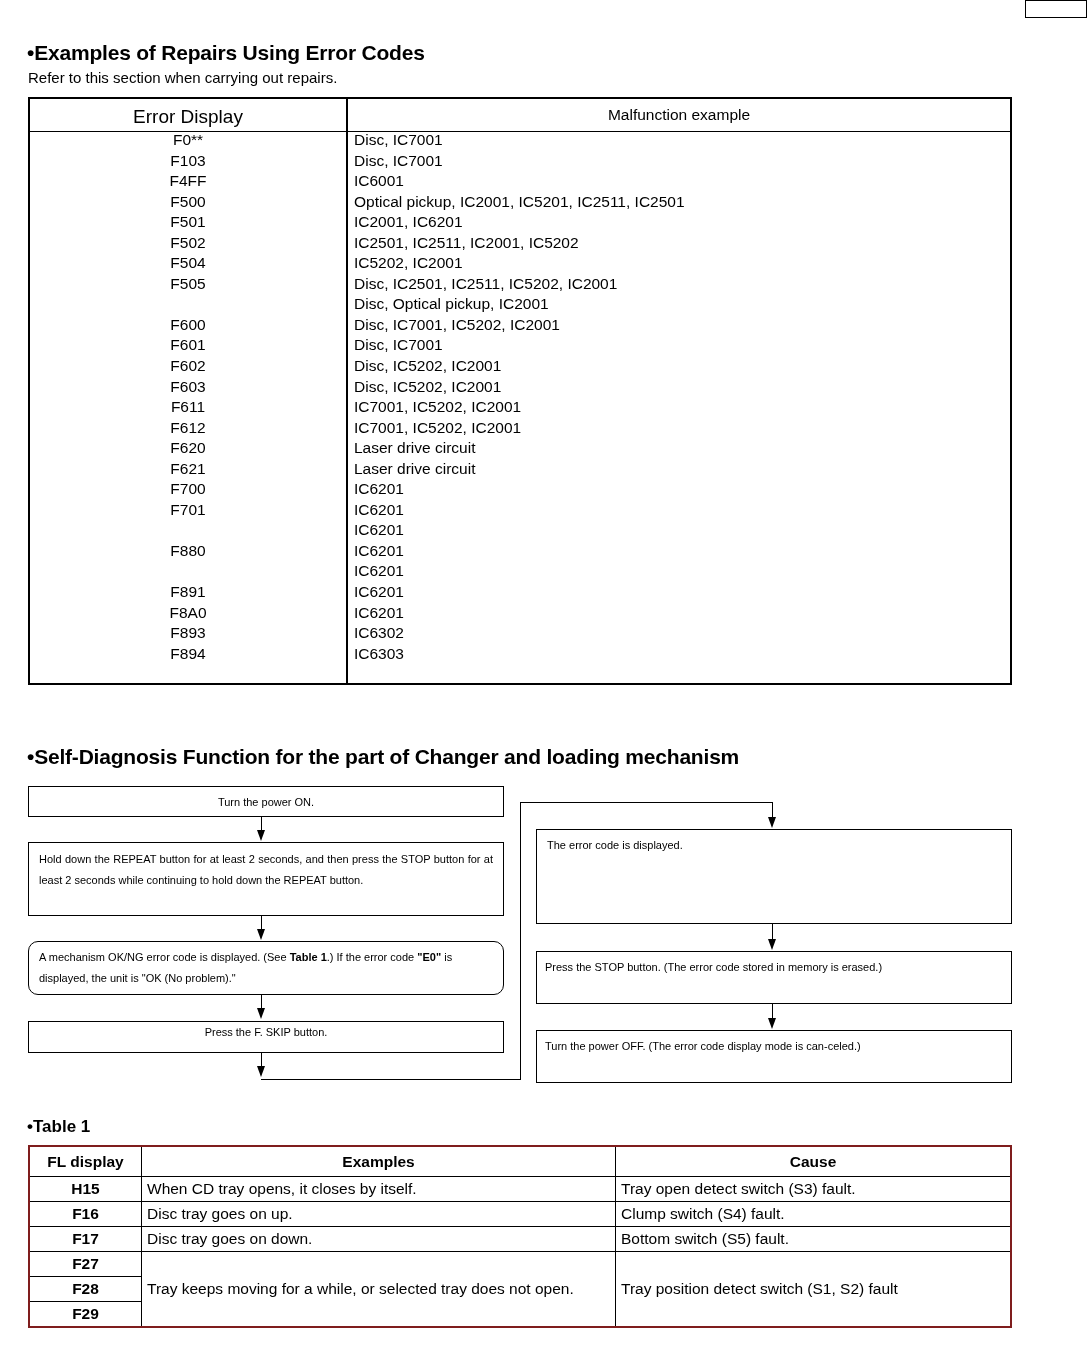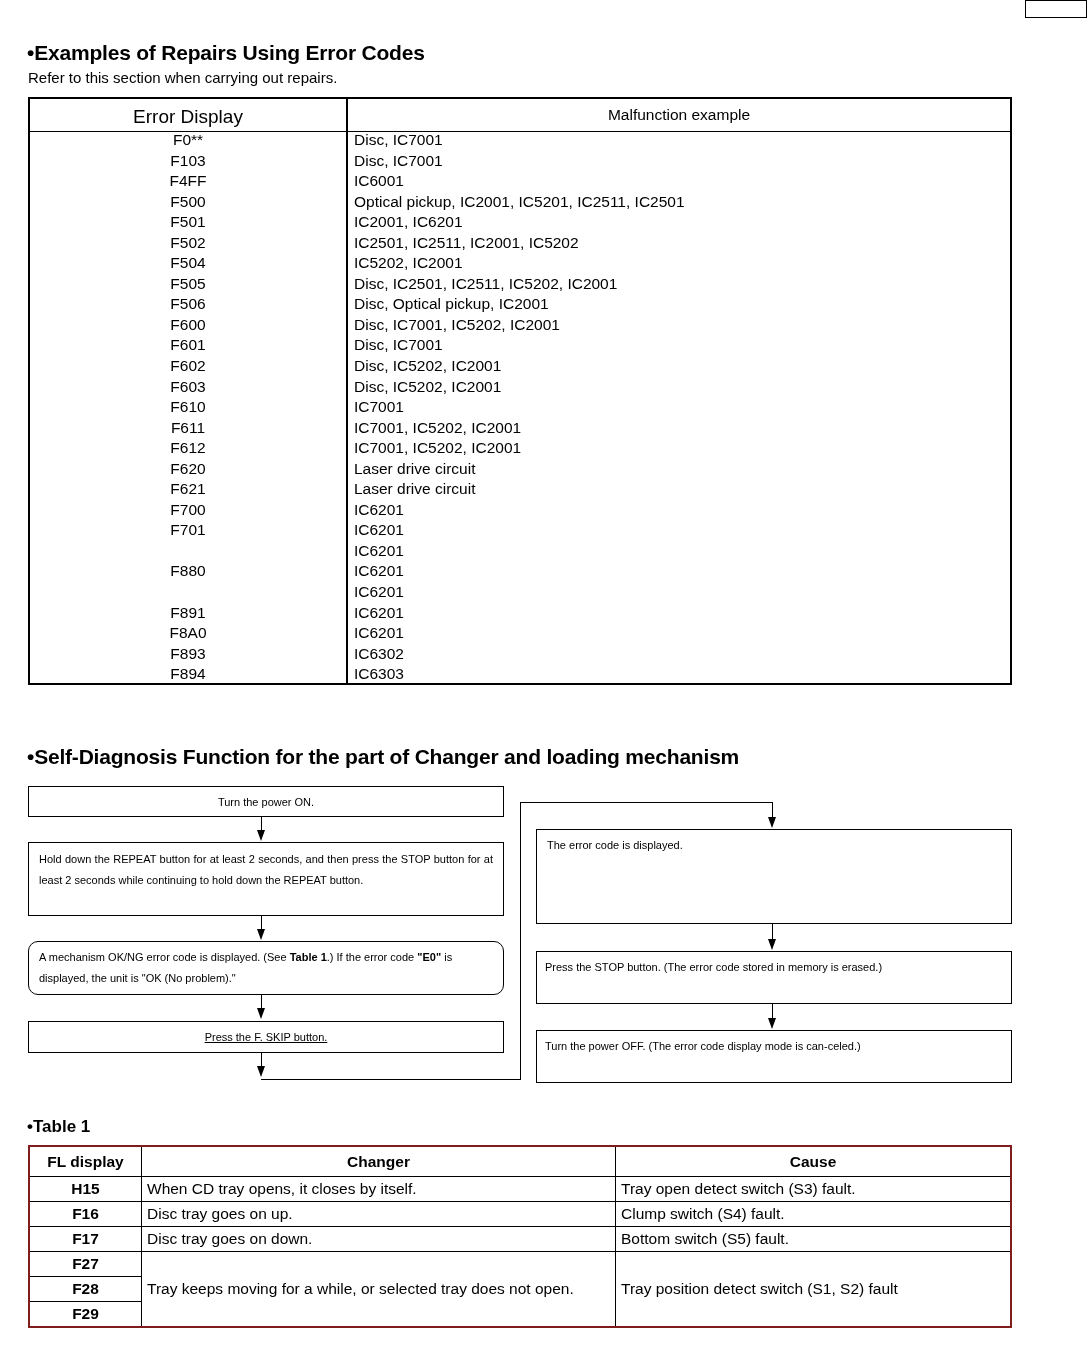--- a/index.html
+++ b/index.html
@@ -75,42 +75,37 @@
       </div>
       <div class="err-row">
         <span class="c1">F504</span>
         <span class="c2">IC5202, IC2001</span>
       </div>
       <div class="err-row">
         <span class="c1">F505</span>
         <span class="c2">Disc, IC2501, IC2511, IC5202, IC2001</span>
       </div>
       <div class="err-row">
-        <span class="c1">F506</span>
         <span class="c2">Disc, Optical pickup, IC2001</span>
       </div>
       <div class="err-row">
         <span class="c1">F600</span>
         <span class="c2">Disc, IC7001, IC5202, IC2001</span>
       </div>
       <div class="err-row">
         <span class="c1">F601</span>
         <span class="c2">Disc, IC7001</span>
       </div>
       <div class="err-row">
         <span class="c1">F602</span>
         <span class="c2">Disc, IC5202, IC2001</span>
       </div>
       <div class="err-row">
         <span class="c1">F603</span>
         <span class="c2">Disc, IC5202, IC2001</span>
-      </div>
-      <div class="err-row">
-        <span class="c1">F610</span>
-        <span class="c2">IC7001</span>
       </div>
       <div class="err-row">
         <span class="c1">F611</span>
         <span class="c2">IC7001, IC5202, IC2001</span>
       </div>
       <div class="err-row">
         <span class="c1">F612</span>
         <span class="c2">IC7001, IC5202, IC2001</span>
       </div>
       <div class="err-row">
@@ -167,21 +162,21 @@
 <div class="abs fbox just" style="left:28px; top:842px; width:476px; height:74px; padding:6px 10px 0 10px;">Hold down the REPEAT button for at least 2 seconds, and then press the STOP button for at least 2 seconds while continuing to hold down the REPEAT button.</div>
 <div class="abs vline" style="left:261px; top:916px; height:14px;"></div>
 <div class="abs arrow" style="left:257px; top:929px;"></div>
 
 <div class="abs fbox" style="left:28px; top:941px; width:476px; height:54px; padding:5px 10px 0 10px;border-radius:10px;">
   <span>A mechanism OK/NG error code is displayed. (See </span><b>Table 1</b><span>.) If the error code </span><b>"E0"</b><span> is displayed, the unit is "OK (No problem)."</span>
 </div>
 <div class="abs vline" style="left:261px; top:995px; height:14px;"></div>
 <div class="abs arrow" style="left:257px; top:1008px;"></div>
 
-<div class="abs fbox center" style="left:28px; top:1021px; width:476px; height:32px; padding-top:5px;text-decoration:underline;">Press the F. SKIP button.</div>
+<div class="abs fbox center" style="left:28px; top:1021px; width:476px; height:32px; ">Press the F. SKIP button.</div>
 <div class="abs vline" style="left:261px; top:1053px; height:14px;"></div>
 <div class="abs arrow" style="left:257px; top:1066px;"></div>
 
 <div class="abs hline" style="left:261px; top:1079px; width:260px;"></div>
 <div class="abs vline" style="left:520px; top:802px; height:278px;"></div>
 <div class="abs hline" style="left:520px; top:802px; width:253px;"></div>
 <div class="abs vline" style="left:772px; top:802px; height:16px;"></div>
 <div class="abs arrow" style="left:768px; top:817px;"></div>
 
 <div class="abs fbox" style="left:536px; top:829px; width:476px; height:95px; padding:5px 10px 0 10px;">
@@ -195,21 +190,21 @@
 <div class="abs arrow" style="left:768px; top:1018px;"></div>
 
 <div class="abs fbox" style="left:536px; top:1030px; width:476px; height:53px; padding:5px 8px 0 8px;"> Turn the power OFF. (The error code display mode is can-celed.)</div>
 
 <div class="abs" style="left:27px; top:1117px; font-size:17px; font-weight:bold;">•Table 1</div>
 
 <table class="abs t1">
   <thead>
     <tr>
       <th style="width:101px;">FL display</th>
-      <th class="sym">Changer</th>
+      <th class="sym">Examples</th>
       <th>Cause</th>
     </tr>
   </thead>
   <tbody>
     <tr>
       <td class="code">H15</td>
       <td class="sym">When CD tray opens, it closes by itself.</td>
       <td>Tray open detect switch (S3) fault.</td>
     </tr>
     <tr>

